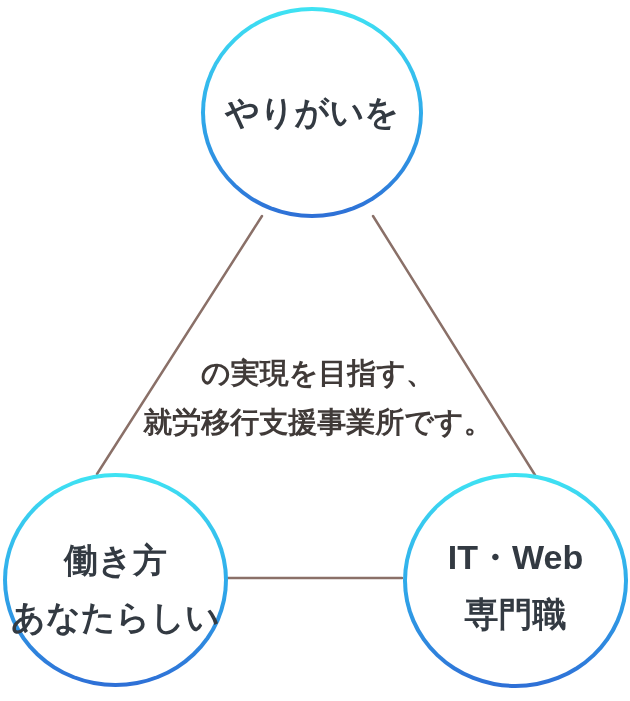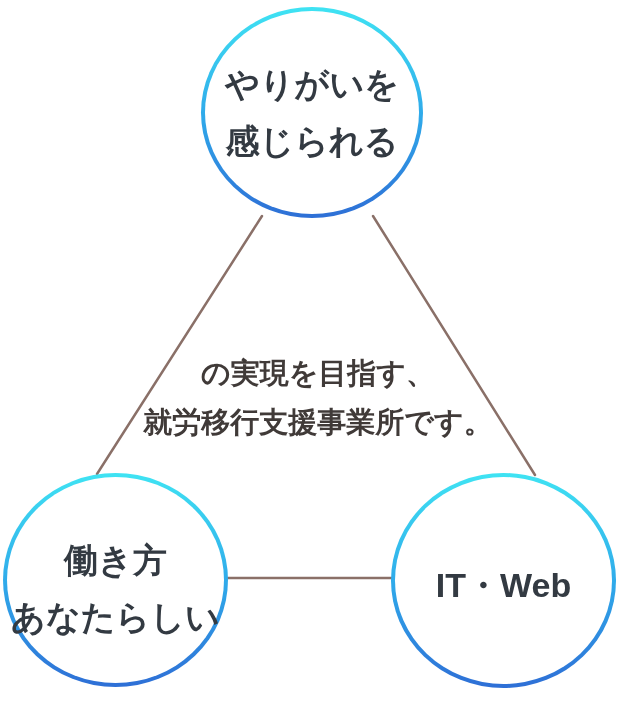--- a/index.html
+++ b/index.html
@@ -57,21 +57,21 @@
   .circle-label {
     display: block;
     font-size: 34px;
     font-weight: 700;
     line-height: 57px;
     color: var(--circle-text);
     white-space: nowrap;
   }
   .circle-top    { left: 201px; top: 7px;   width: 222px; height: 211px; }
   .circle-bl     { left: 3px;   top: 473px; width: 225px; height: 214px; }
-  .circle-br     { left: 391px; top: 473px; width: 225px; height: 215px; }
+  .circle-br     { left: 403px; top: 473px; width: 225px; height: 215px; }
   .circle-bl .circle-inner { padding-top: 18px; }
   .circle-br .circle-inner { padding-top: 10px; }
   .center-caption {
     position: absolute;
     left: 0;
     top: 349px;
     width: 636px;
     text-align: center;
     color: var(--center-text);
     font-size: 29px;
@@ -87,34 +87,34 @@
 
   <svg class="lines-svg" viewBox="0 0 630 701" xmlns="http://www.w3.org/2000/svg">
     <line class="connector" x1="262" y1="216" x2="97" y2="474"></line>
     <line class="connector" x1="373" y1="216" x2="535" y2="475"></line>
     <line class="connector" x1="228" y1="578" x2="402" y2="578"></line>
   </svg>
 
   <div class="circle circle-top">
     <div class="circle-inner">
       <span class="circle-label">やりがいを</span>
-      <span class="circle-label">感じられる</span>
     </div>
   </div>
 
   <div class="circle circle-bl">
     <div class="circle-inner">
       <span class="circle-label">働き方</span>
       <span class="circle-label">あなたらしい</span>
     </div>
   </div>
 
   <div class="circle circle-br">
     <div class="circle-inner">
       <span class="circle-label">IT・Web</span>
+      <span class="circle-label">専門職</span>
     </div>
   </div>
 
   <div class="center-caption">
     <span>の実現を目指す、</span>
     <span>就労移行支援事業所です。</span>
   </div>
 
 </div>
 

